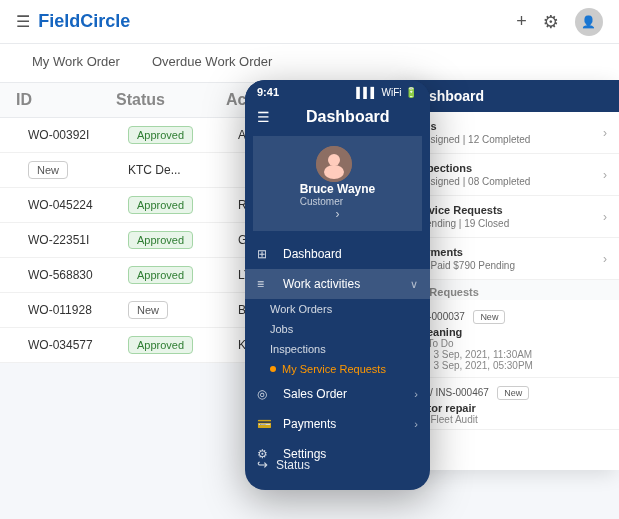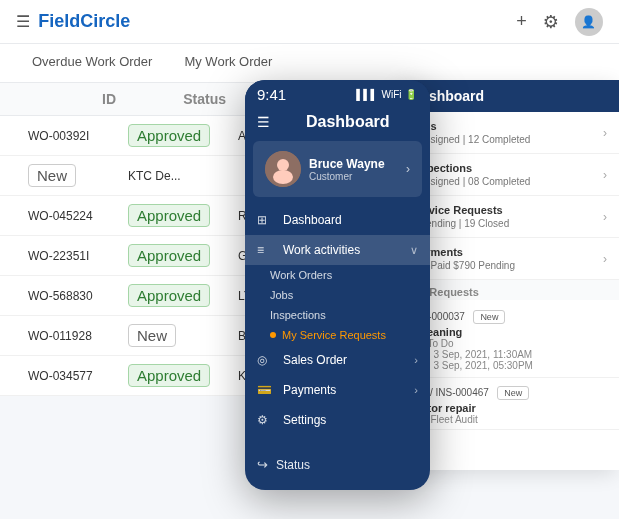--- a/index.html
+++ b/index.html
@@ -84,42 +84,41 @@
       width: 100%;
     }
     .table-header {
       display: grid;
       grid-template-columns: 100px 110px 120px 100px;
       padding: 8px 16px;
       background: #f9fafb;
       border-bottom: 1px solid #e8eaed;
     }
     .th {
-      font-size: 14px;
+      font-size: 16px;
       font-weight: 600;
       color: #888;
-      text-align: right;
     }
     .table-row {
       display: grid;
       grid-template-columns: 100px 110px 120px 100px;
       padding: 8px 16px;
       border-bottom: 1px solid #f0f0f0;
       align-items: center;
     }
     .td {
       font-size: 12px;
       color: #333;
       margin-left: 12px;
     }
     .badge {
       display: inline-block;
       padding: 2px 8px;
       border-radius: 4px;
-      font-size: 15px;
+      font-size: 11px;
       font-weight: 500;
     }
     .badge-approved {
       background: #e8f5e9;
       color: #2e7d32;
       border: 1px solid #a5d6a7;
     }
     .badge-new {
       background: #fff;
       color: #555;
@@ -140,23 +139,23 @@
       z-index: 10;
     }
     .phone-status-bar {
       display: flex;
       justify-content: space-between;
       align-items: center;
       padding: 6px 12px 4px;
       background: #1a3a6c;
     }
     .phone-time {
-      font-size: 15px;
-      color: #fff;
-      font-weight: 400;
+      font-size: 11px;
+      color: #fff;
+      font-weight: 700;
     }
     .phone-icons {
       display: flex;
       gap: 4px;
       font-size: 10px;
       color: #fff;
     }
     .phone-header {
       display: flex;
       align-items: center;
@@ -176,22 +175,23 @@
       text-align: center;
     }
 
     
     .user-profile {
       display: flex;
       align-items: center;
       padding: 10px 12px;
       background: rgba(255,255,255,0.1);
       margin: 4px 8px;
-      border-radius: 6px;
-      cursor: pointer;
+      border-radius: 0;
+      cursor: pointer;
+      flex-direction: column;
     }
     .user-avatar {
       width: 36px;
       height: 36px;
       border-radius: 50%;
       background: #8d6e63;
       display: flex;
       align-items: center;
       justify-content: center;
       font-size: 14px;
@@ -388,22 +388,22 @@
   <span class="hamburger-icon">☰</span>
   <span class="brand-name">FieldCircle</span>
   <div class="nav-actions">
     <span class="nav-icon">+</span>
     <span class="nav-icon">⚙</span>
     <div class="avatar-circle">👤</div>
   </div>
 </div>
 
 <div class="tab-bar">
+  <div class="tab-item">My Work Order</div>
   <div class="tab-item">Overdue Work Order</div>
-  <div class="tab-item">My Work Order</div>
 </div>
 
 <div class="wo-table">
   <div class="table-header">
     <span class="th">ID</span>
     <span class="th">Status</span>
     <span class="th">Account</span>
     <span class="th">Contact</span>
   </div>
 

